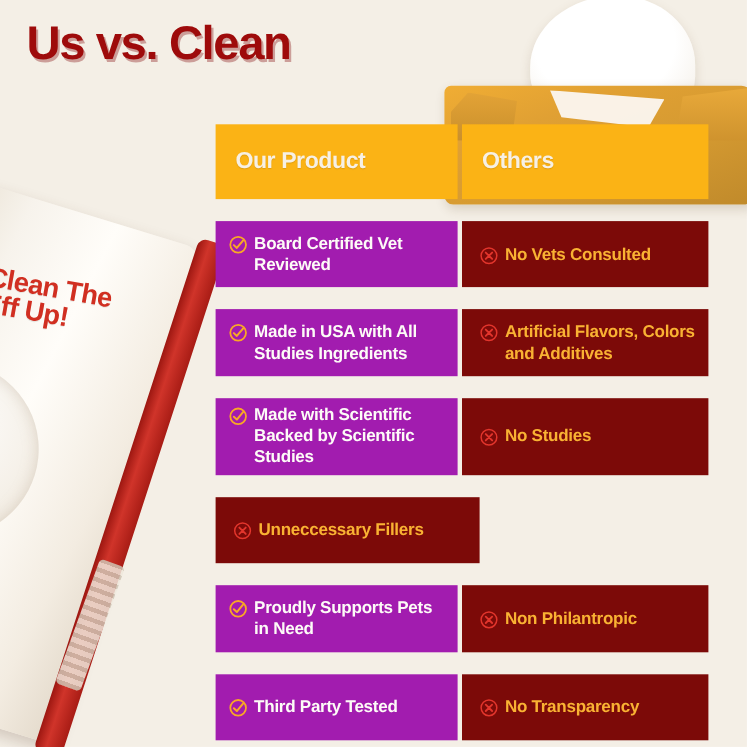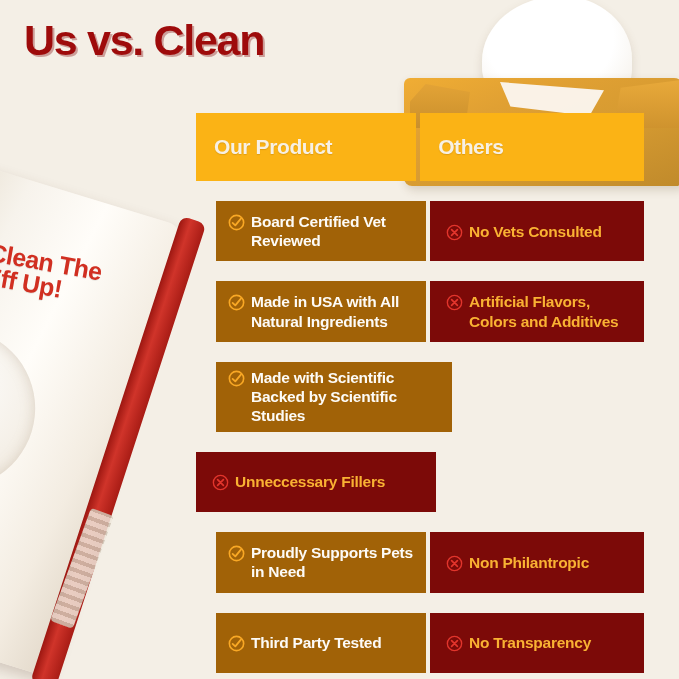--- a/index.html
+++ b/index.html
@@ -146,21 +146,21 @@
   }
   .header-label {
     color: #f7f0e4;
     font-size: 21px;
     font-weight: 900;
     letter-spacing: -.4px;
     text-shadow: 0 1px 1px rgba(140,90,0,.25);
   }
 
   .body-row { flex: 1; }
-  .body-row .cell-ours  { background: #a16207; margin-left: 20px; }
+  .body-row .cell-ours  { background: #a21caf; }
   .body-row .cell-theirs{ background: #7c0a08; padding-left: 16px; }
 
   .row-1 { height: 84px; }
   .row-2 { height: 94px; }
   .row-3 { height: 98px; }
   .row-4 { height: 80px; }
   .row-5 { height: 66px; }
   .row-6 { height: 78px; }
 
   .icon {
@@ -250,21 +250,21 @@
 
     <div class="table-row body-row row-2">
       <div class="cell cell-ours">
         <div class="cell-inner">
           <span class="icon">
             <svg viewBox="0 0 20 20" aria-hidden="true">
               <circle cx="10" cy="10" r="8.4" fill="none" stroke="#f9a825" stroke-width="1.9"></circle>
               <path d="M5.4 10.4 L8.6 13.4 L15.4 5.2" fill="none" stroke="#f9a825" stroke-width="2.1" stroke-linecap="round" stroke-linejoin="round"></path>
             </svg>
           </span>
-          <span class="cell-text">Made in USA with All Natural Ingredients</span>
+          <span class="cell-text">Made in USA with All Studies Ingredients</span>
         </div>
       </div>
       <div class="cell cell-theirs">
         <div class="cell-inner">
           <span class="icon">
             <svg viewBox="0 0 20 20" aria-hidden="true">
               <circle cx="10" cy="10" r="8.4" fill="none" stroke="#e2352c" stroke-width="1.6"></circle>
               <path d="M6.6 6.6 L13.4 13.4 M13.4 6.6 L6.6 13.4" fill="none" stroke="#e2352c" stroke-width="2" stroke-linecap="round"></path>
             </svg>
           </span>
@@ -276,20 +276,31 @@
     <div class="table-row body-row row-3">
       <div class="cell cell-ours">
         <div class="cell-inner">
           <span class="icon">
             <svg viewBox="0 0 20 20" aria-hidden="true">
               <circle cx="10" cy="10" r="8.4" fill="none" stroke="#f9a825" stroke-width="1.9"></circle>
               <path d="M5.4 10.4 L8.6 13.4 L15.4 5.2" fill="none" stroke="#f9a825" stroke-width="2.1" stroke-linecap="round" stroke-linejoin="round"></path>
             </svg>
           </span>
           <span class="cell-text">Made with Scientific Backed by Scientific Studies</span>
+        </div>
+      </div>
+      <div class="cell cell-theirs">
+        <div class="cell-inner">
+          <span class="icon">
+            <svg viewBox="0 0 20 20" aria-hidden="true">
+              <circle cx="10" cy="10" r="8.4" fill="none" stroke="#e2352c" stroke-width="1.6"></circle>
+              <path d="M6.6 6.6 L13.4 13.4 M13.4 6.6 L6.6 13.4" fill="none" stroke="#e2352c" stroke-width="2" stroke-linecap="round"></path>
+            </svg>
+          </span>
+          <span class="cell-text">No Studies</span>
         </div>
       </div>
     </div>
 
     <div class="table-row body-row row-4">
       <div class="cell cell-theirs">
         <div class="cell-inner">
           <span class="icon">
             <svg viewBox="0 0 20 20" aria-hidden="true">
               <circle cx="10" cy="10" r="8.4" fill="none" stroke="#e2352c" stroke-width="1.6"></circle>

